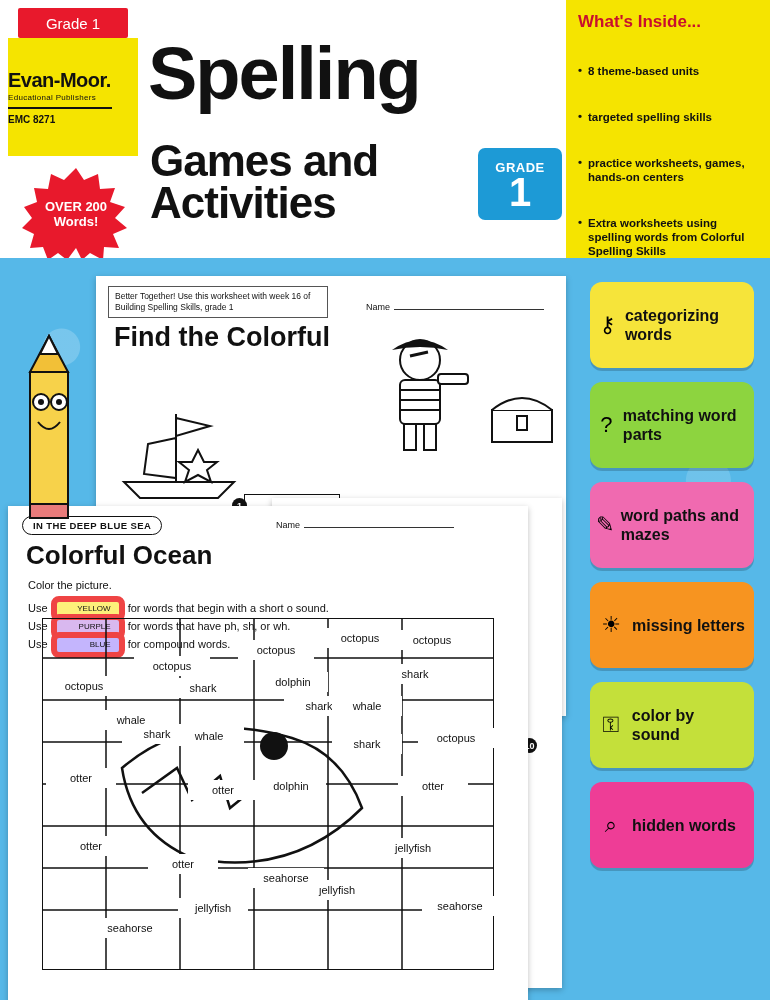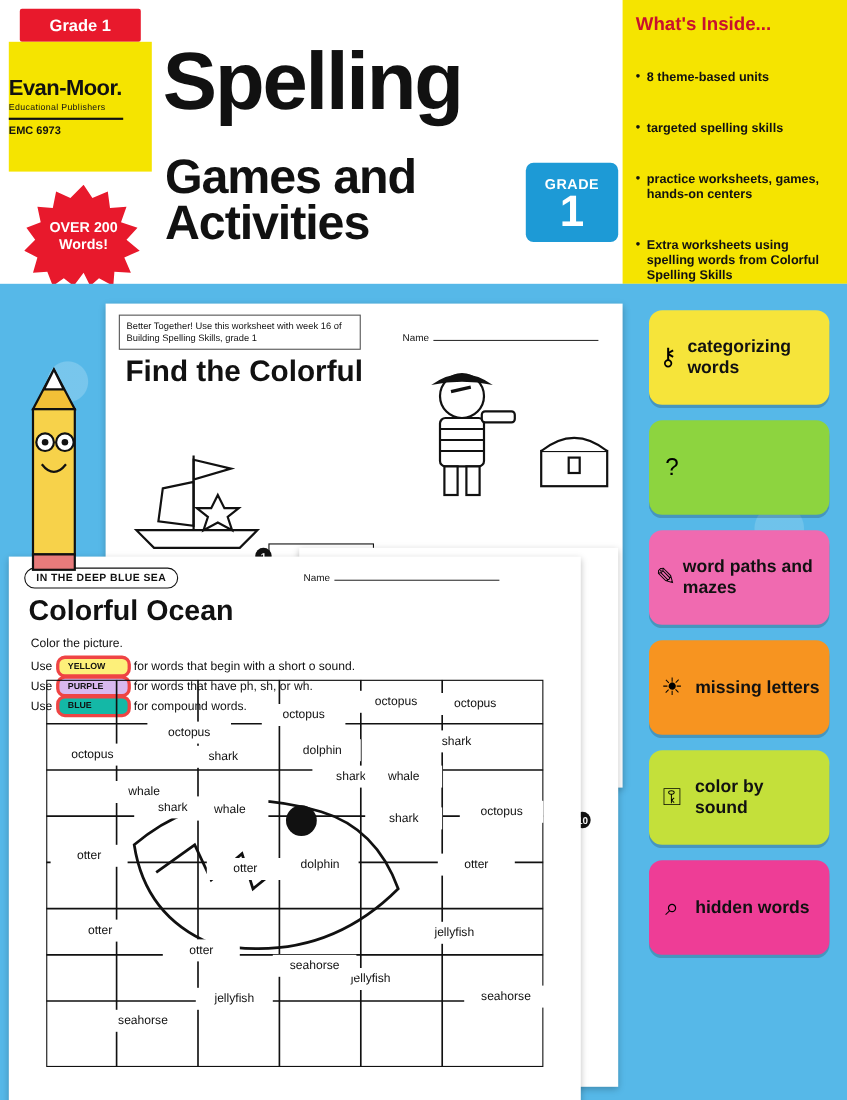--- a/index.html
+++ b/index.html
@@ -8,21 +8,21 @@
     font-family:"Liberation Sans", sans-serif;
     background:#ffffff;
     position:relative;
   }
   .page{position:absolute;inset:0;}
 
   
   .topband{position:absolute;left:0;top:0;width:770px;height:258px;background:#ffffff;}
   .grade-tab{
     position:absolute;left:18px;top:8px;width:110px;height:30px;background:#e8192c;
-    color:#ffffff;font-weight:bold;font-size:15px;display:flex;align-items:center;justify-content:center;
+    color:#ffffff;font-weight:normal;font-size:15px;display:flex;align-items:center;justify-content:center;
     border-radius:2px;
   }
   .logo-box{
     position:absolute;left:8px;top:38px;width:130px;height:118px;background:#f5e400;
     border:0;display:flex;flex-direction:column;align-items:flex-start;justify-content:center;
   }
   .logo-name{font-weight:bold;font-size:20px;color:#111;letter-spacing:-.5px;}
   .logo-sub{font-size:8px;color:#111;margin-top:1px;letter-spacing:.3px;}
   .logo-rule{width:104px;height:2px;background:#111;margin:5px 0 5px;}
   .logo-emc{font-size:10px;color:#111;font-weight:bold;}
@@ -94,25 +94,25 @@
   .nameline{position:absolute;font-size:9px;color:#111;}
   .nameline .ln{display:inline-block;width:150px;border-bottom:1px solid #333;margin-left:4px;height:9px;}
 
   .wstitle{position:absolute;font-weight:bold;color:#111;}
   .wsbody{position:absolute;font-size:11px;line-height:14px;color:#111;}
 
   .banner{
     position:absolute;left:14px;top:10px;border:1.5px solid #111;border-radius:11px;
     padding:3px 10px;font-size:9.5px;font-weight:bold;letter-spacing:.4px;color:#111;
   }
-  .pill{display:inline-block;border:3px solid #ef4444;border-radius:8px;padding:0 8px;font-size:8px;font-weight:bold;
-    background:#fff;min-width:46px;text-align:left;vertical-align:1px;}
+  .pill{display:inline-block;border:6px solid #ef4444;border-radius:8px;padding:0 8px;font-size:8px;font-weight:normal;
+    background:#fff;min-width:46px;text-align:right;vertical-align:1px;}
   .pill.y{background:#fdf07a;}
   .pill.p{background:#d9b8ef;}
-  .pill.b{background:#14b8a6;}
+  .pill.b{background:#c4b5fd;}
 
   .gridart{position:absolute;left:34px;top:112px;width:452px;height:352px;}
   .cell{position:absolute;border:1.5px solid #111;box-sizing:border-box;background:#fff;
     font-size:11px;display:flex;align-items:center;justify-content:center;color:#111;}
 
   
   .pencil{position:absolute;left:16px;top:74px;width:66px;height:190px;}
 
   
   .numcirc{position:absolute;width:15px;height:15px;border-radius:50%;background:#111;color:#fff;
@@ -125,21 +125,21 @@
 <div class="page">
 
   <div class="topband">
 
     <div class="grade-tab">Grade 1</div>
 
     <div class="logo-box">
       <div class="logo-name">Evan-Moor.</div>
       <div class="logo-sub">Educational Publishers</div>
       <div class="logo-rule"></div>
-      <div class="logo-emc">EMC 6973</div>
+      <div class="logo-emc">EMC 8271</div>
     </div>
 
     <div class="title-main">Spelling</div>
     <div class="title-sub">Games and Activities</div>
 
     <div class="grade-badge">
       <div class="g">GRADE</div>
       <div class="n">1</div>
     </div>
 
@@ -291,20 +291,21 @@
       <rect x="14" y="172" width="38" height="14" fill="#e87b7b" stroke="#111" stroke-width="2"></rect>
     </svg>
 
     <div class="tabs">
       <div class="tab" style="background: rgb(246, 228, 58);">
         <span class="ticon">⚷</span>
         <span class="tlabel">categorizing words</span>
       </div>
       <div class="tab" style="background: rgb(141, 212, 63);">
         <span class="ticon">?</span>
+        <span class="tlabel">matching word parts</span>
       </div>
       <div class="tab" style="background: rgb(240, 106, 176);">
         <span class="ticon">✎</span>
         <span class="tlabel">word paths and mazes</span>
       </div>
       <div class="tab" style="background: rgb(247, 148, 32);">
         <span class="ticon">☀</span>
         <span class="tlabel">missing letters</span>
       </div>
       <div class="tab" style="background: rgb(196, 224, 58);">

